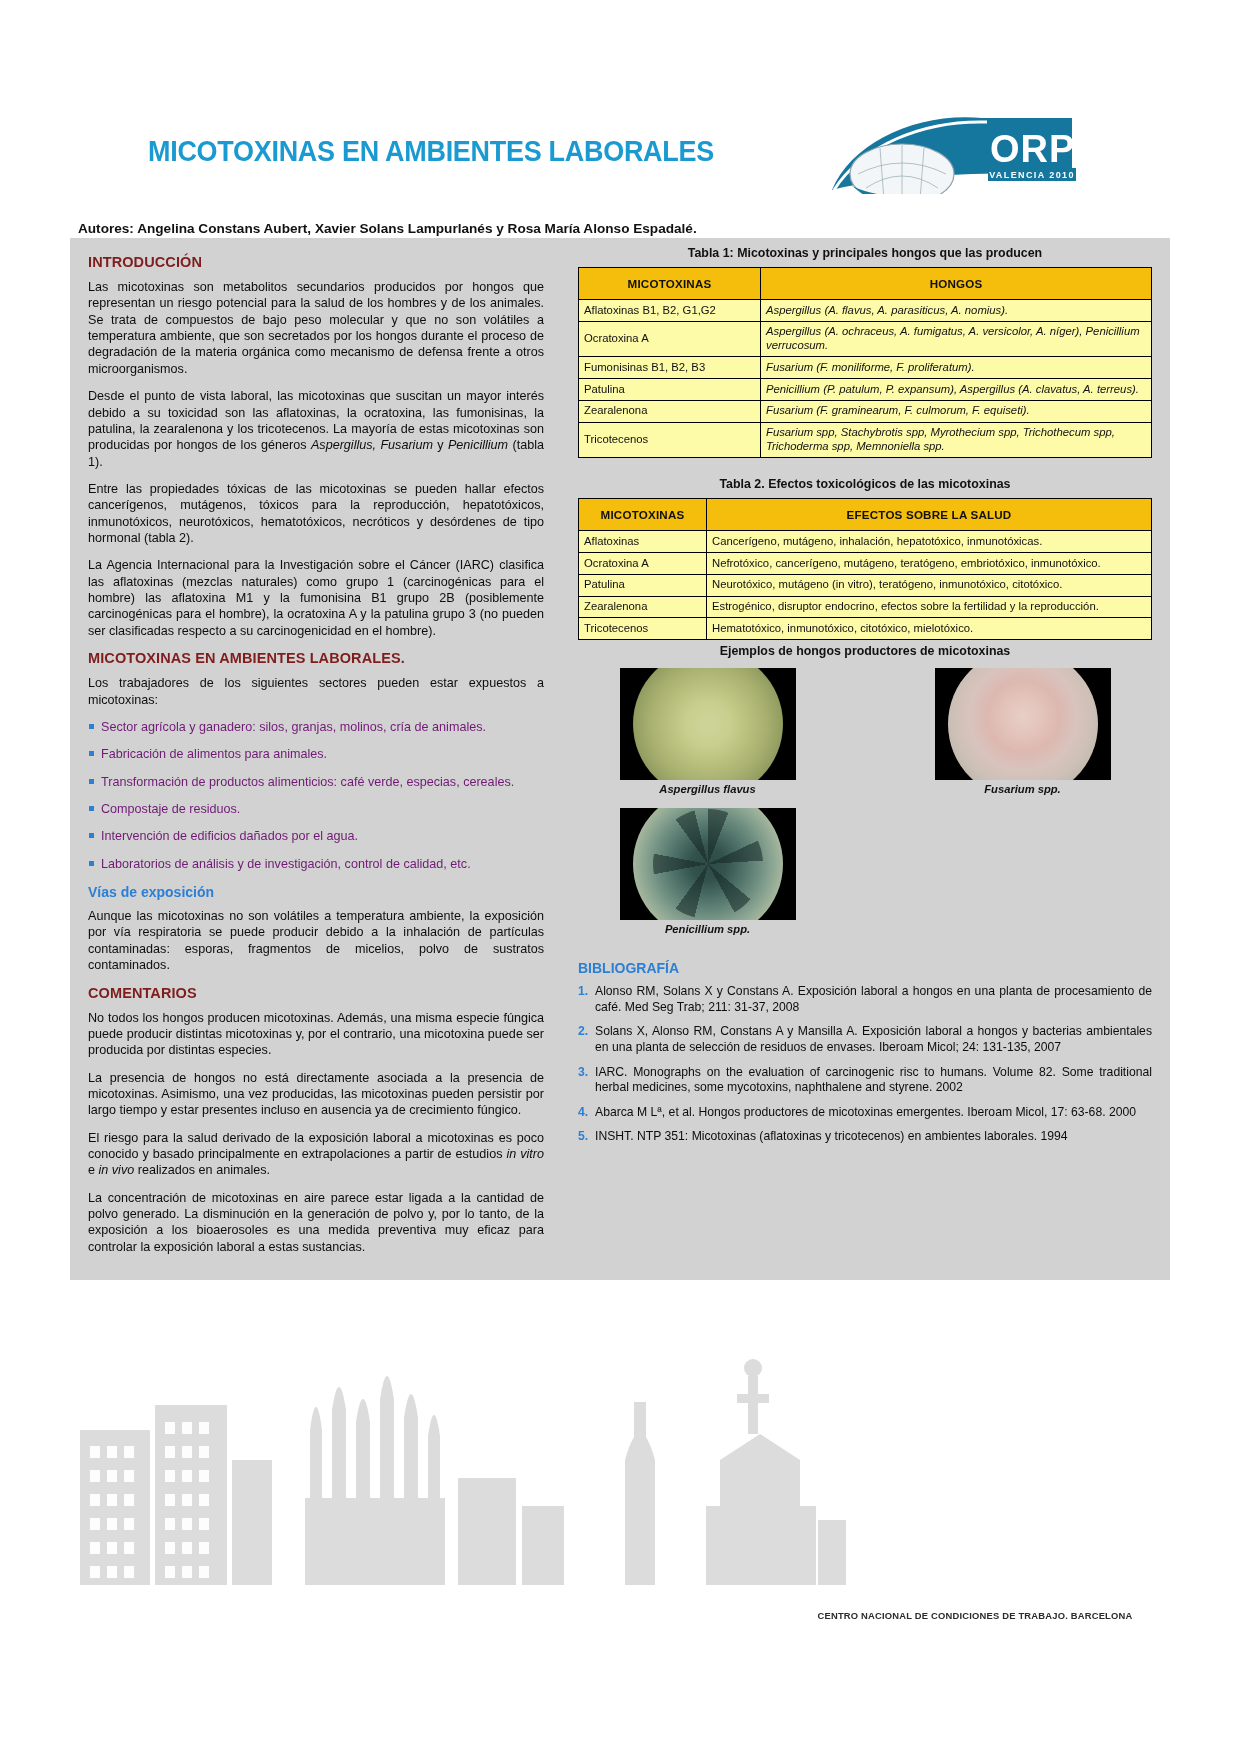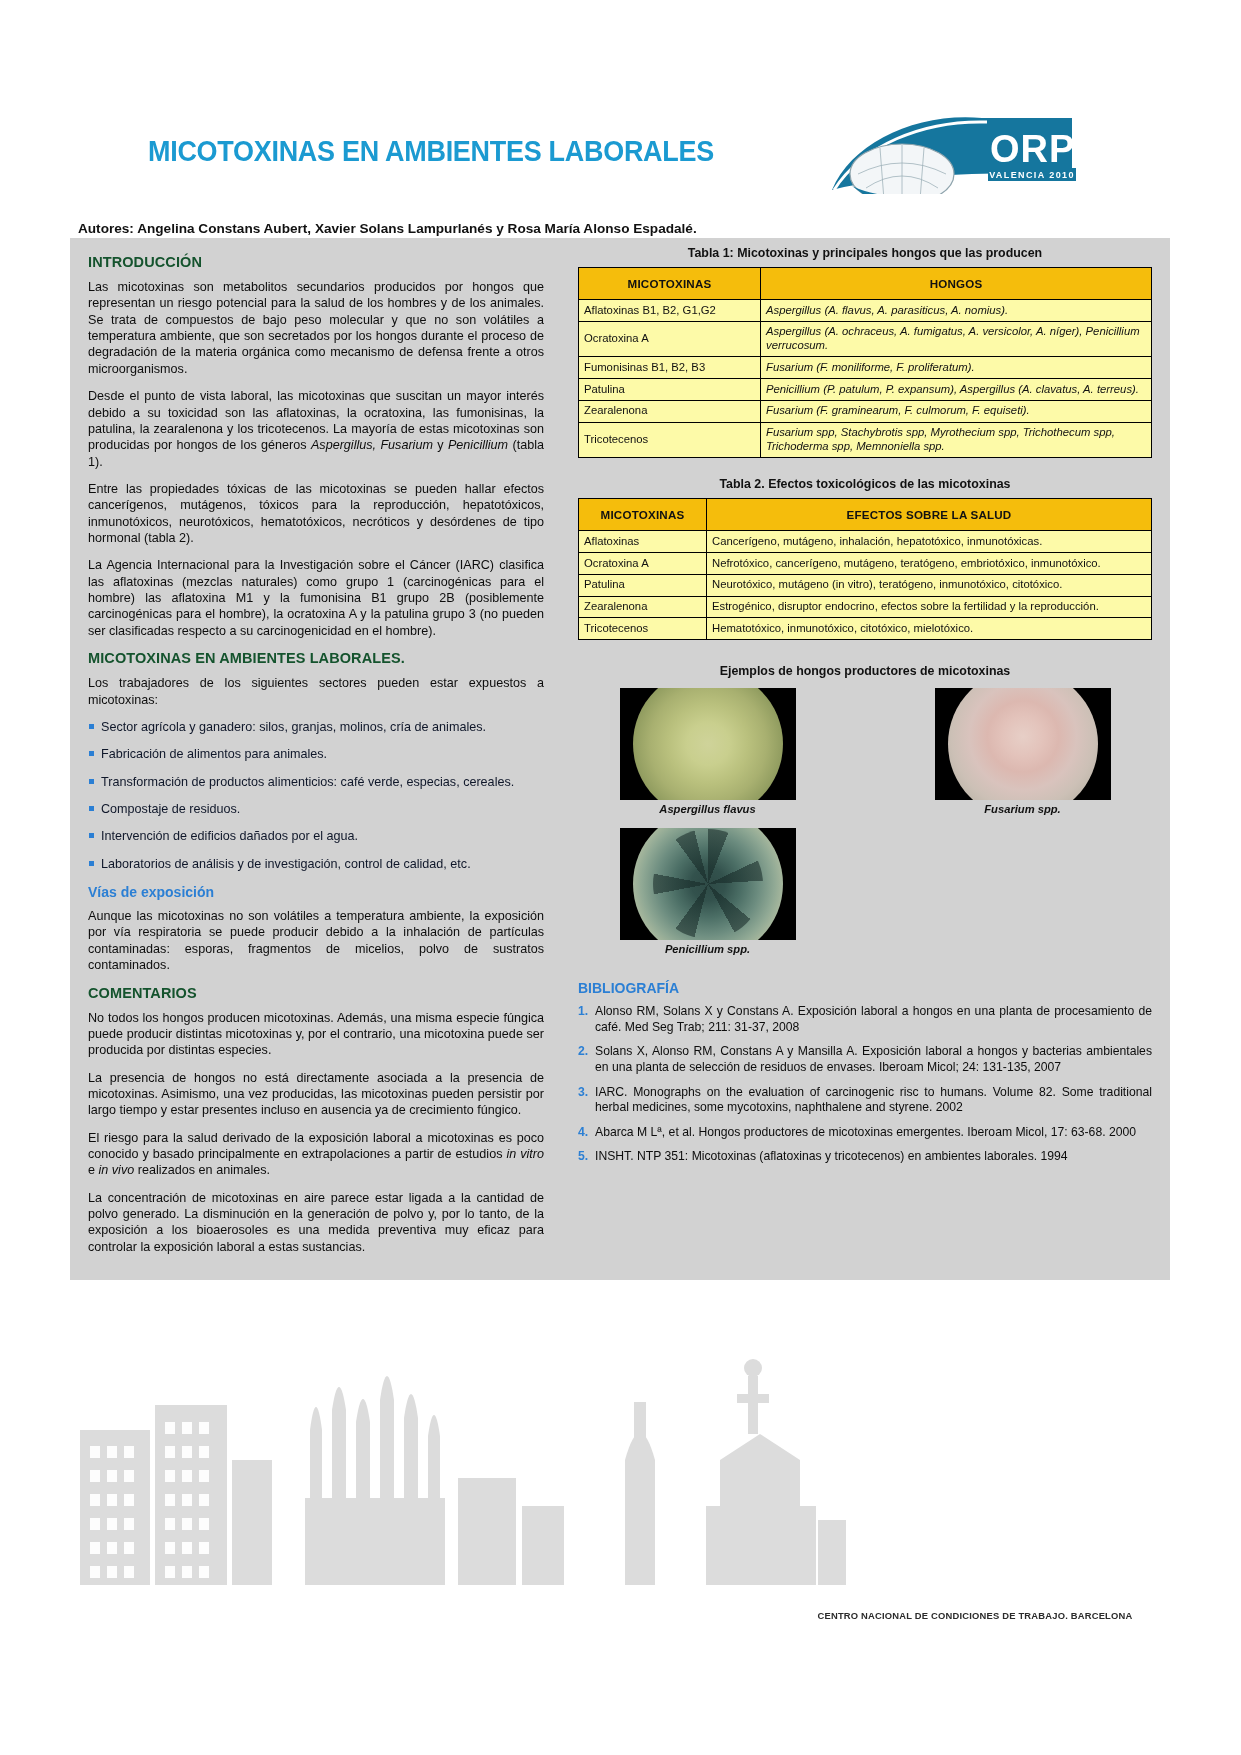--- a/index.html
+++ b/index.html
@@ -42,34 +42,34 @@
 
   
   .col-left {
     position:absolute; left:18px; top:16px; width:456px;
   }
   .col-right {
     position:absolute; left:508px; top:8px; width:574px;
   }
 
   h2.sec {
-    color:#14532d; font-size:14.5px; font-weight:bold;
+    color:#7f1d1d; font-size:14.5px; font-weight:bold;
     margin:0 0 9px 0; letter-spacing:0.1px;
   }
   h3.sub {
     color:#2b7fd4; font-size:14px; font-weight:bold;
     margin:12px 0 8px 0;
   }
   p.body {
     font-size:12.6px; line-height:1.30; color:#0d0d0d;
     text-align:justify; margin:0 0 11px 0;
   }
   p.body.last { margin-bottom:6px; }
   .bullet {
-    font-size:12.6px; line-height:1.30; color:#0f172a;
+    font-size:12.6px; line-height:1.30; color:#701a75;
     text-align:justify; margin:0 0 11px 0;
     padding-left:13px; position:relative;
   }
   .bullet::before {
     content:""; position:absolute; left:1px; top:5px;
     width:5px; height:5px; background:#2b7fd4;
   }
   .it { font-style:italic; }
 
   
@@ -93,21 +93,21 @@
     vertical-align:middle; line-height:1.22;
   }
   table.data td.sp { font-style:italic; }
   table.t1 col.c1 { width:182px; }
   table.t2 col.c1 { width:128px; }
   table.t2 td.eff { text-align:justify; }
 
   .tbl-wrap2 { margin-top:19px; }
 
   
-  .img-caption-block { margin-top:24px; }
+  .img-caption-block { margin-top:4px; }
   .fungi-title {
     text-align:center; font-size:12.4px; font-weight:bold;
     color:#111; margin-bottom:10px;
   }
   .fungi-grid {
     display:grid; grid-template-columns:1fr 1fr; gap:4px 56px;
     justify-items:center;
   }
   .fungi-cell { width:176px; }
   .photo {

